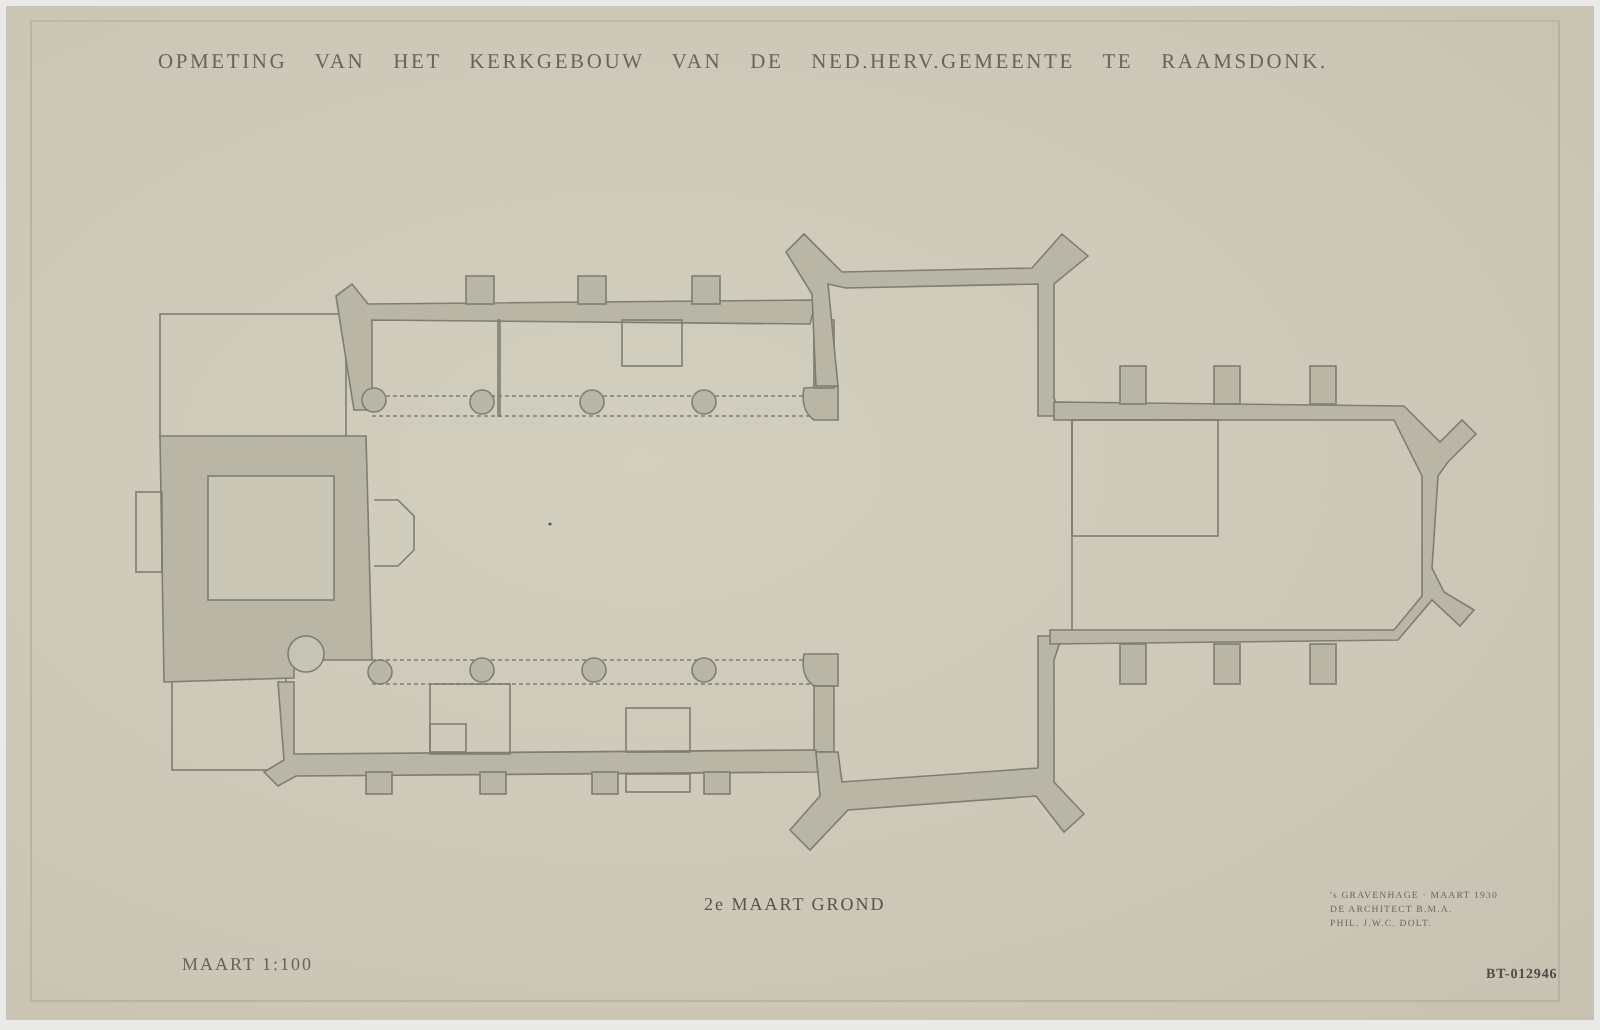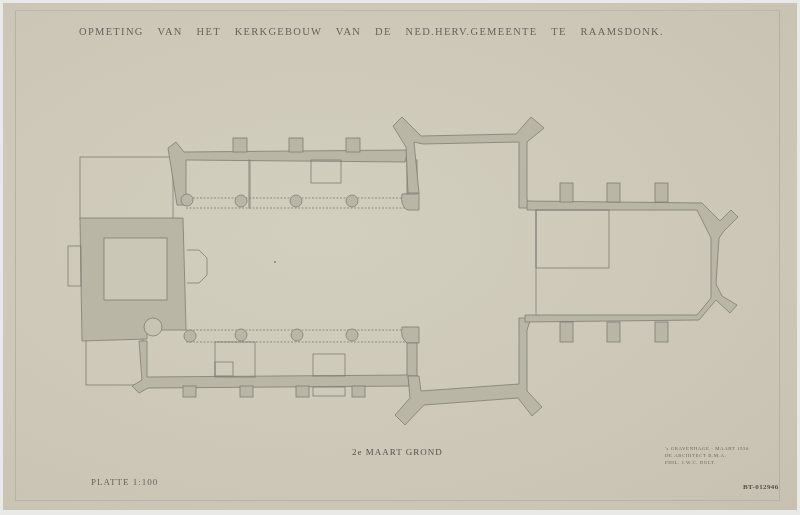--- a/index.html
+++ b/index.html
@@ -107,19 +107,19 @@
       <rect x="607" y="322" width="13" height="20"></rect>
       <rect x="655" y="322" width="13" height="20"></rect>
       <rect x="536" y="210" width="73" height="58" fill="none"></rect>
     </g>
   </g>
   <circle cx="275" cy="262" r="0.8" fill="#55534d"></circle>
 </svg>
 
 <div class="txt title">OPMETING VAN HET KERKGEBOUW VAN DE NED.HERV.GEMEENTE TE RAAMSDONK.</div>
 <div class="txt subtitle">2e MAART GROND</div>
-<div class="txt scale">PLATTE 1:100</div>
+<div class="txt scale">MAART 1:100</div>
 <div class="txt sign">
   <div>'s GRAVENHAGE · MAART 1930</div>
   <div>DE ARCHITECT  B.M.A.</div>
   <div>PHIL. J.W.C. DOLT.</div>
 </div>
 <div class="txt ident">BT-012946</div>
 
 </body></html>

